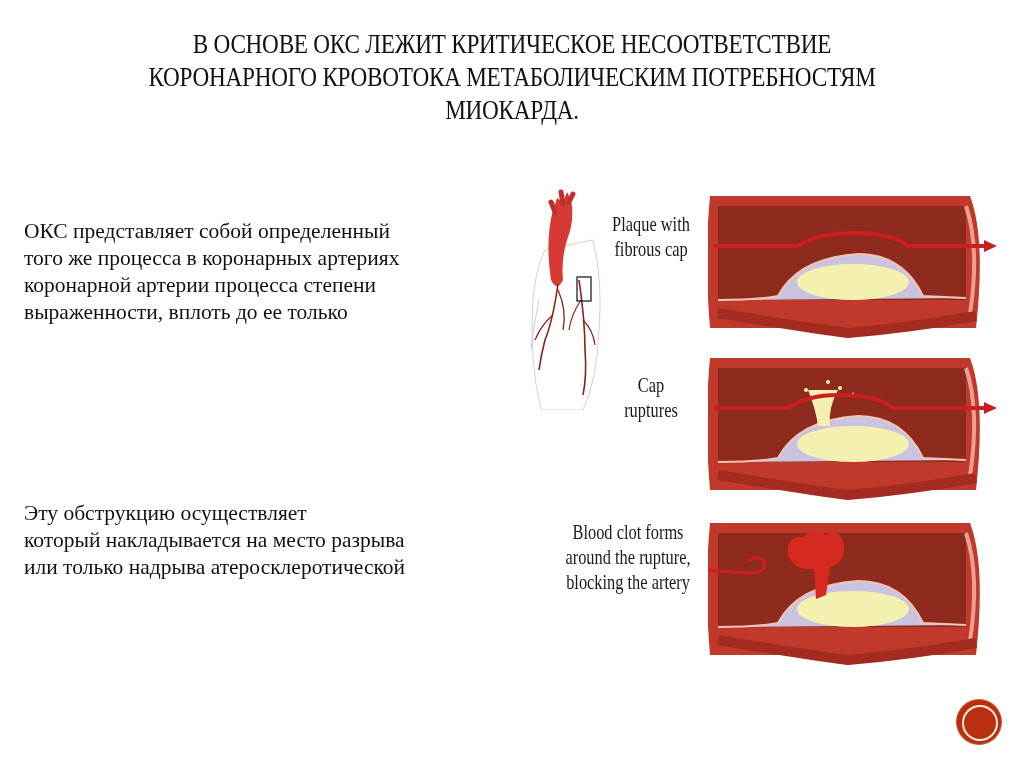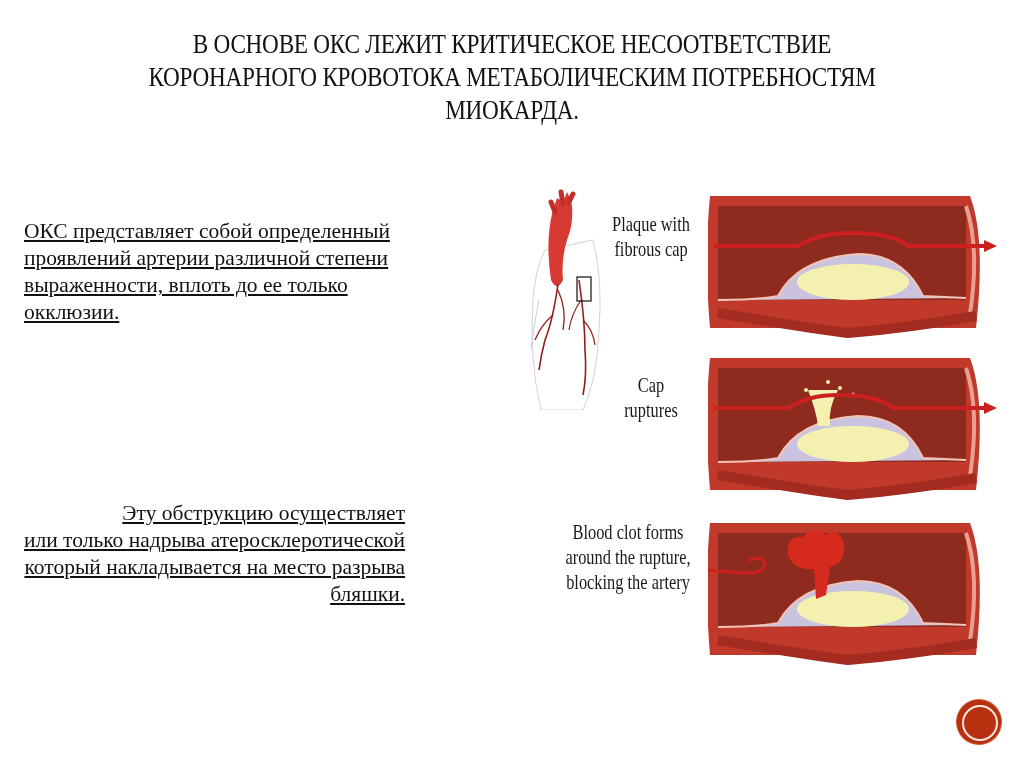--- a/index.html
+++ b/index.html
@@ -2,53 +2,52 @@
 <html><head>
   <meta charset="utf-8">
   <style>
     html, body { margin:0; padding:0; }
     body { width:1024px; height:767px; background:#ffffff; position:relative; overflow:hidden;
       font-family:"Liberation Serif", "DejaVu Serif", serif; color:#111; }
     .title { position:absolute; left:40px; top:28px; width:944px; text-align:center;
       font-size:27px; line-height:33px; letter-spacing:-0.3px; transform:scaleX(0.86); transform-origin:center top; }
     .title span { display:block; }
     .para { position:absolute; left:24px; font-size:21.5px; line-height:27px; }
-    .para span { display:block; white-space:nowrap;text-decoration:underline; }
+    .para span { display:block; white-space:nowrap; }
     #p1 { top:218px; }
-    #p2 { top:500px;text-align:right; }
+    #p2 { top:500px; }
     .diagram { position:absolute; left:523px; top:180px; width:474px; height:490px; }
     .lbl { position:absolute; font-size:21px; line-height:25px; text-align:center; color:#1a1a1a;
       transform:scaleX(0.78); transform-origin:center top; white-space:nowrap; }
     .lbl span { display:block; }
     .nav-btn { position:absolute; left:957px; top:700px; width:44px; height:44px; border-radius:50%;
       background:#b8300f; box-shadow:0 0 0 1px #c9572f; cursor:pointer; }
     .nav-btn .ring { position:absolute; left:5px; top:5px; width:32px; height:32px; border-radius:50%;
       border:2px solid #f5e9e0; }
   </style>
 </head>
 <body>
 
 <div class="title">
   <span>В ОСНОВЕ ОКС ЛЕЖИТ КРИТИЧЕСКОЕ НЕСООТВЕТСТВИЕ</span>
   <span>КОРОНАРНОГО КРОВОТОКА МЕТАБОЛИЧЕСКИМ ПОТРЕБНОСТЯМ</span>
   <span>МИОКАРДА.</span>
 </div>
 
 <div class="para" id="p1">
   <span>ОКС представляет собой определенный</span>
-  <span>проявлений артерии различной степени</span>
+  <span>того же процесса в коронарных артериях</span>
+  <span>коронарной артерии процесса степени</span>
   <span>выраженности, вплоть до ее только</span>
-  <span>окклюзии.</span>
 </div>
 
 <div class="para" id="p2">
   <span>Эту обструкцию осуществляет</span>
+  <span>который накладывается на место разрыва</span>
   <span>или только надрыва атеросклеротической</span>
-  <span>который накладывается на место разрыва</span>
-  <span>бляшки.</span>
 </div>
 
 <div class="diagram">
 
   <svg style="position:absolute;left:0;top:0" width="80" height="230" viewBox="0 0 80 230">
     <path d="M18 230 Q6 180 10 120 Q12 90 22 70 L70 60 Q80 100 76 150 Q74 200 60 230 Z" fill="#fff" stroke="#d9cfd0" stroke-width="1"></path>
     <path d="M28 100 Q22 60 30 30 L34 18 L40 22 L44 12 L48 20 Q52 40 44 60 Q38 80 40 100 Q34 112 28 100 Z" fill="#d63a32"></path>
     <path d="M32 32 L28 22 M40 24 L38 12 M46 22 L50 14" stroke="#c0302a" stroke-width="5" stroke-linecap="round"></path>
     <path d="M35 104 Q30 140 22 160 Q18 175 16 190" stroke="#8e1f1a" stroke-width="1.6" fill="none"></path>
     <path d="M35 110 Q44 130 40 150 M30 135 Q18 145 12 160" stroke="#8e1f1a" stroke-width="1.3" fill="none"></path>

